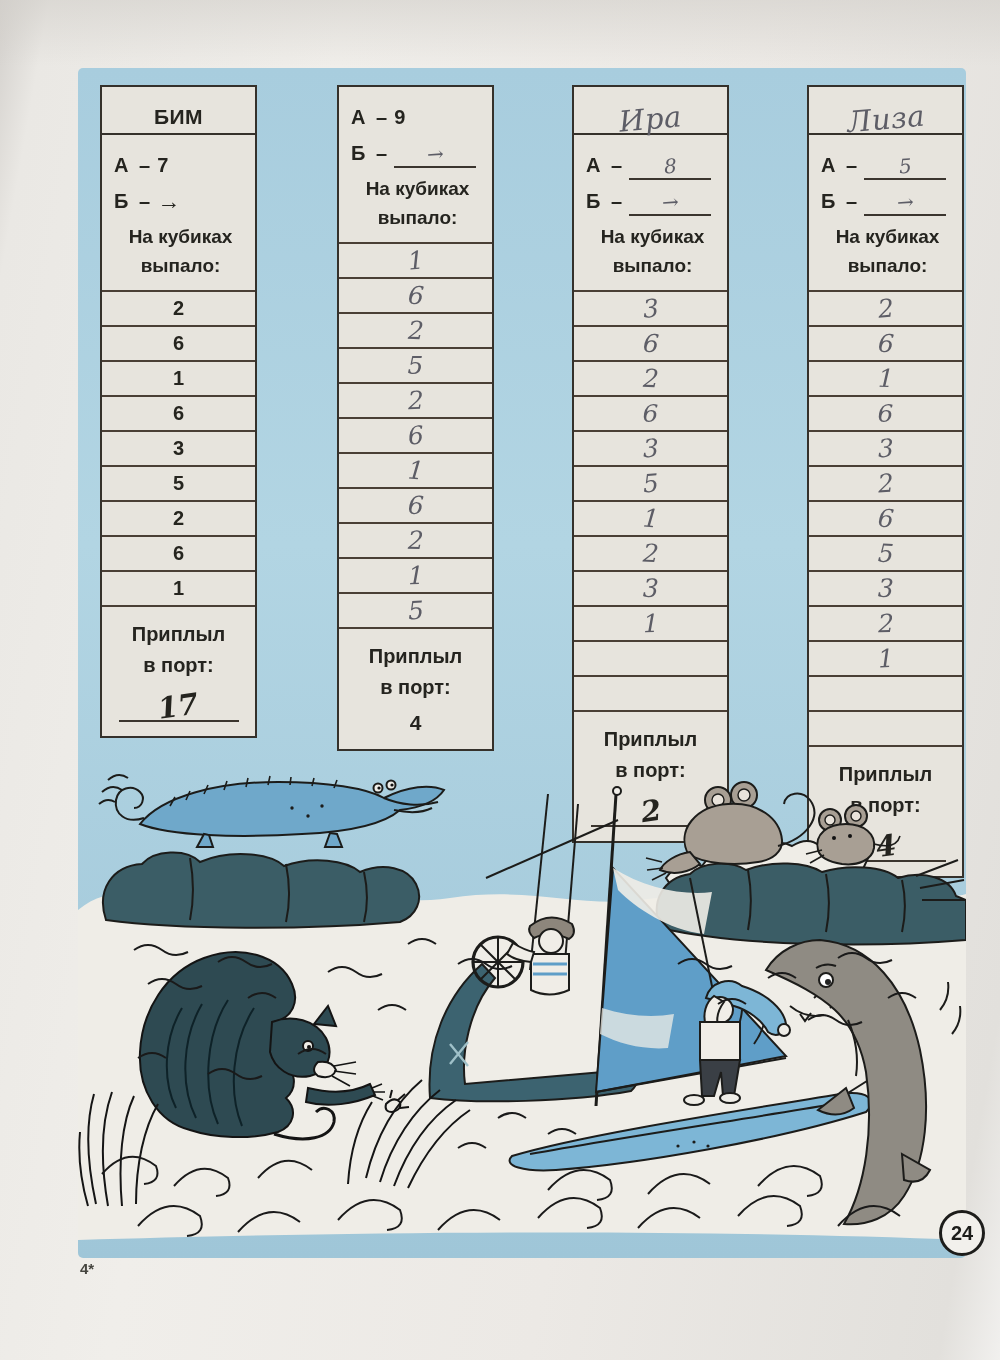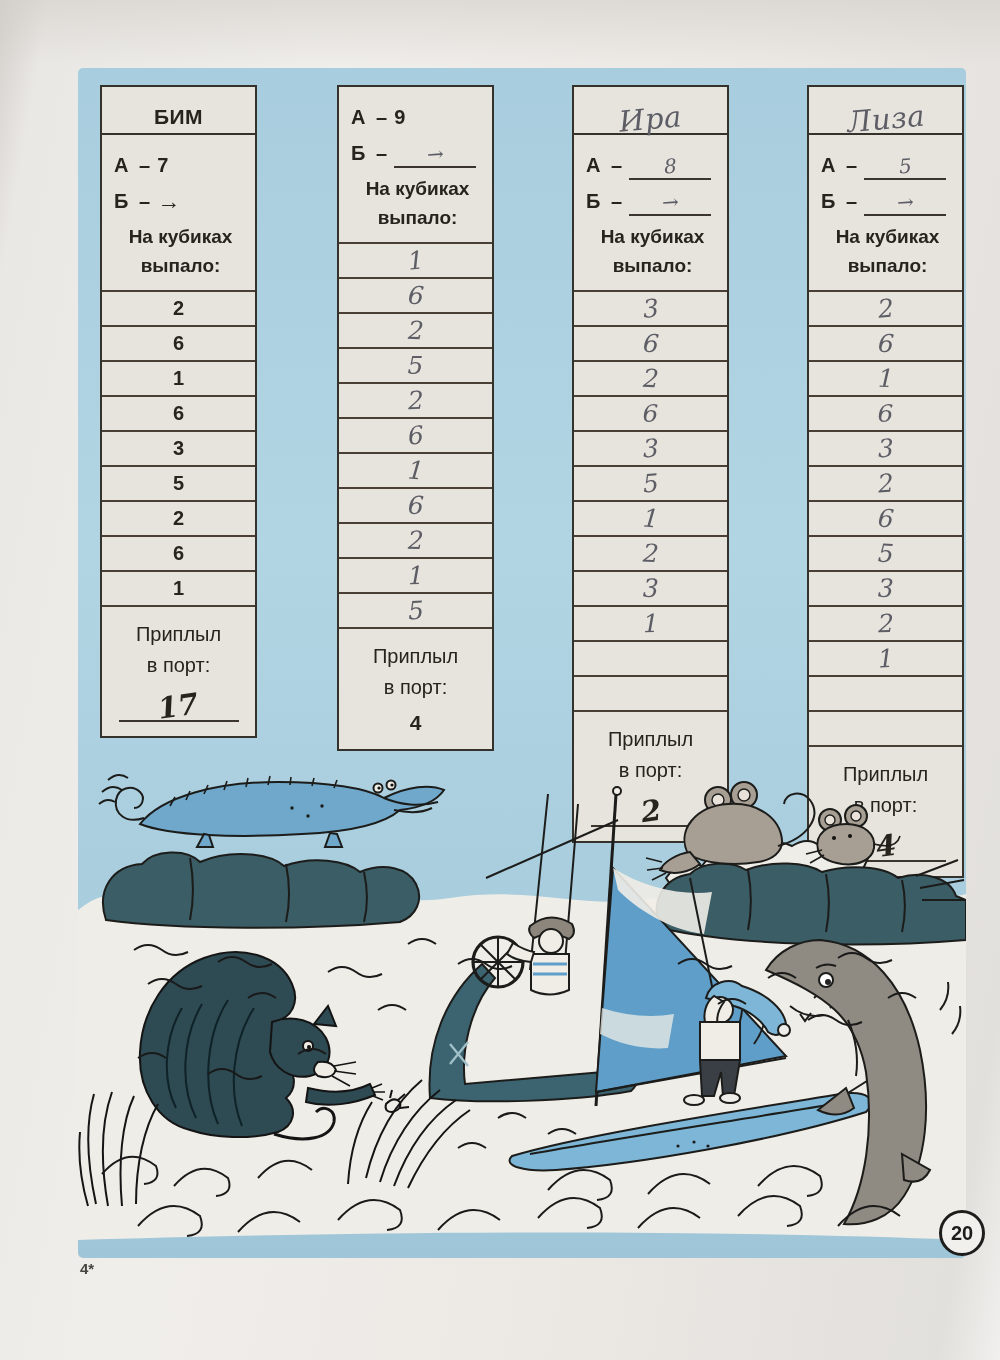--- a/index.html
+++ b/index.html
@@ -25,21 +25,21 @@
   .ab-val{font-size:20px;}
   .ab-val.arrow-print{font-size:23px;}
   .ab-val.underlined{display:inline-flex;align-items:flex-end;justify-content:center;
     min-width:82px;border-bottom:2px solid #3b352e;height:30px;box-sizing:border-box;}
   .dice-label{text-align:center;font-weight:bold;font-size:19px;color:#25241f;line-height:1.5;
     padding:4px 0 8px;}
   .roll-row{height:33px;border-top:2px solid #4a3f35;display:flex;align-items:center;
     justify-content:center;font-weight:bold;font-size:20px;color:#26251f;}
   .roll-row .hand{font-size:25px;display:inline-block;}
   .port{border-top:2px solid #4a3f35;text-align:center;padding:12px 8px 14px;}
-  .port-label{font-weight:normal;font-size:20px;color:#25241f;line-height:1.55;}
+  .port-label{font-weight:bold;font-size:20px;color:#25241f;line-height:1.55;}
   .port-value{display:inline-block;font-weight:bold;font-size:21px;color:#25241f;margin-top:8px;min-width:22px;}
   .port-value.hand{font-size:29px;transform:rotate(-8deg);margin-bottom:-6px;}
   .port-line{border-bottom:2px solid #3b352e;width:120px;margin:0 auto;}
   
   .page-number{position:absolute;left:939px;top:1210px;width:40px;height:40px;border:3px solid #1d1d1b;
     border-radius:50%;background:#f2f0ec;display:flex;align-items:center;justify-content:center;
     font-weight:bold;font-size:20px;color:#1d1d1b;z-index:6;}
   .signature{position:absolute;left:80px;top:1260px;font-weight:bold;font-size:15px;color:#45453f;z-index:6;}
   .illustration{position:absolute;left:0;top:690px;width:888px;height:500px;z-index:3;}
 </style>
@@ -434,15 +434,15 @@
         <path d="M600,206 q14,-10 28,0 q12,9 26,2 M690,220 q14,-10 28,0 M760,200 q14,-10 28,0 q12,9 26,2 M640,246 q14,-10 28,0 M730,262 q14,-10 28,0 q12,9 26,2 M810,240 q14,-10 28,0"></path>
         <path d="M60,300 q14,-10 28,0 M130,316 q14,-10 28,0 q12,9 26,2 M220,296 q14,-10 28,0"></path>
         <path d="M420,360 q14,-10 28,0 M470,376 q14,-10 28,0 M380,390 q14,-10 28,0"></path>
         <path d="M24,416 q26,-30 54,-8 q6,16 -12,18 M96,428 q26,-30 54,-8 q6,16 -12,18 M180,420 q26,-30 54,-8"></path>
         <path d="M60,468 q30,-34 62,-10 q7,18 -13,20 M160,474 q30,-34 62,-10 M260,462 q30,-34 62,-10 q7,18 -13,20 M360,472 q30,-34 62,-10 M460,460 q30,-34 62,-10 q7,18 -13,20 M560,470 q30,-34 62,-10 M660,458 q30,-34 62,-10 q7,18 -13,20 M760,468 q30,-34 62,-10"></path>
         <path d="M470,432 q30,-34 62,-10 q7,18 -13,20 M570,436 q30,-34 62,-10 M680,428 q30,-34 62,-10 q7,18 -13,20"></path>
       </g>
     </svg>
   </div>
 
-  <div class="page-number">20</div>
+  <div class="page-number">24</div>
   <div class="signature">4*</div>
 </div>
 
 </body></html>

